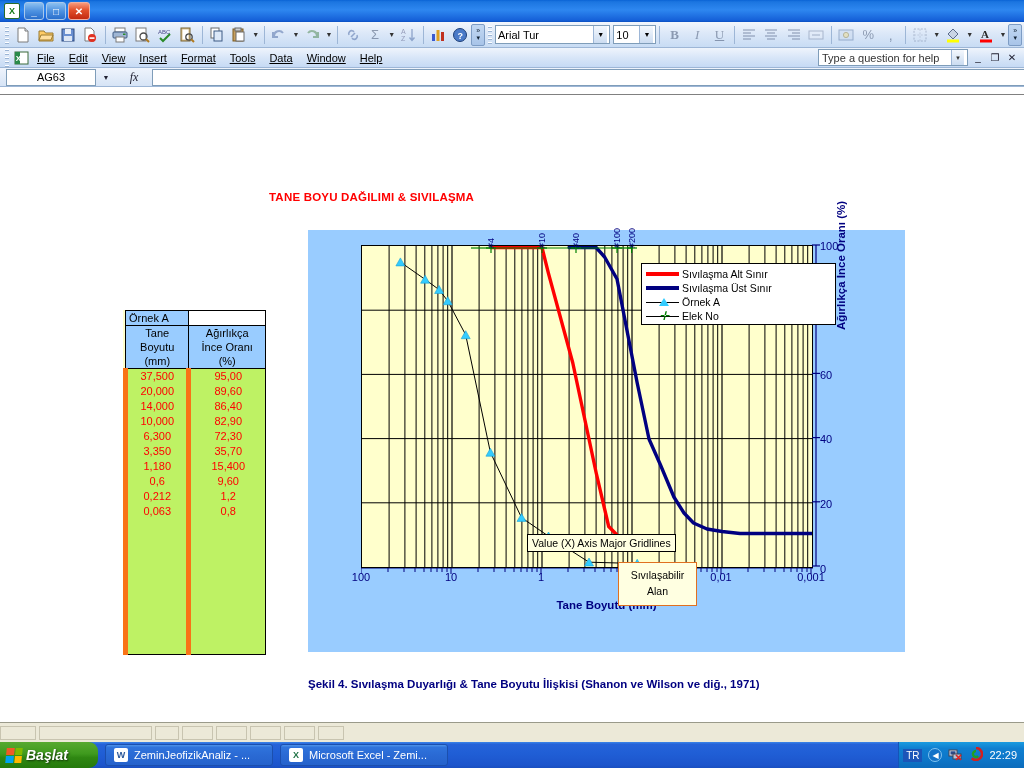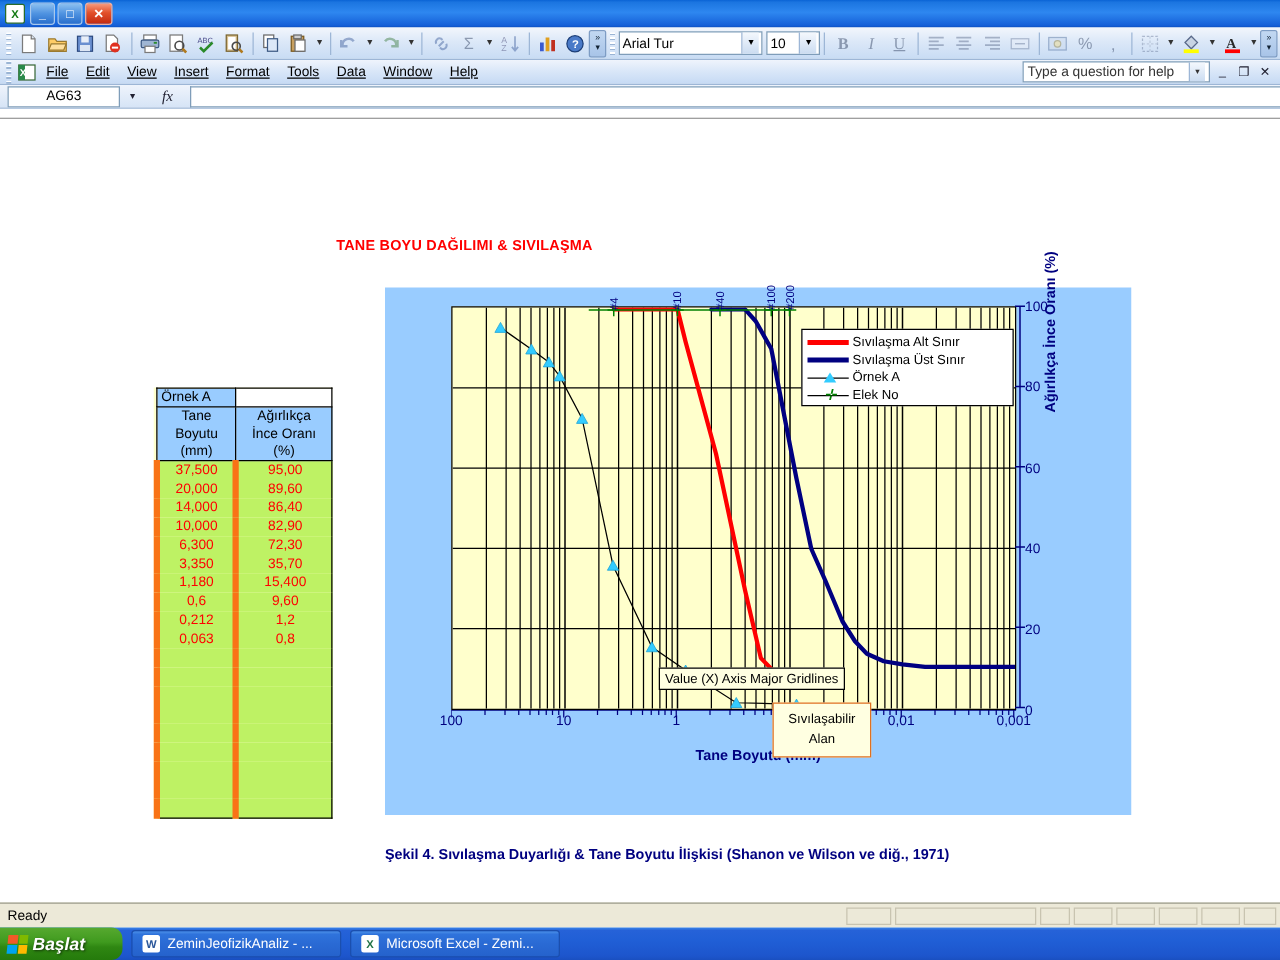--- a/index.html
+++ b/index.html
@@ -136,21 +136,21 @@
     color:#000080; font-weight:bold; font-size:11.5px;
   }
   #yaxislabel{
     position:absolute; left:527px; top:100px; color:#000080; font-weight:bold; font-size:11.5px;
     transform:rotate(-90deg); transform-origin:left top; white-space:nowrap;
   }
   .xtick{ position:absolute; top:341px; color:#000080; font-size:11px; transform:translateX(-50%); }
   .ytick{ position:absolute; left:512px; color:#000080; font-size:11px; transform:translateY(-50%); }
 
   #legend{
-    position:absolute; left:333px; top:33px; width:170px; height:62px;
+    position:absolute; left:333px; top:33px; width:195px; height:62px;
     background:#fff; border:1px solid #000; padding:3px 4px;
   }
   #legend .lrow{ display:flex; align-items:center; height:14px; font-size:10.5px; color:#000; }
   #legend .lkey{ width:33px; height:12px; position:relative; margin-right:3px; flex:none;}
   #legend .lkey i{ position:absolute; left:0; top:5px; width:33px; height:3px; display:block; }
   #legend .lkey .thin{ height:1px; top:6px; background:#000; }
   #legend .lkey .tri{
     position:absolute; left:13px; top:2px; width:0;height:0;
     border-left:5px solid transparent;border-right:5px solid transparent;border-bottom:8px solid #33CCFF;
   }
@@ -797,21 +797,20 @@
 
 <div class="callout" id="callout-gridlines">Value (X) Axis Major Gridlines</div>
 <div class="callout" id="callout-area">
   <div>Sıvılaşabilir</div>
   <div>Alan</div>
 </div>
 
 <div id="figcaption">Şekil 4. Sıvılaşma Duyarlığı &amp; Tane Boyutu İlişkisi (Shanon ve Wilson ve diğ., 1971)</div>
 
 <div id="statusbar">
-  <div class="st-ready">Ready</div>
   <div class="stbox" style="width:36px;"></div>
   <div class="stbox" style="width:113px;"></div>
   <div class="stbox" style="width:24px;"></div>
   <div class="stbox" style="width:31px;"></div>
   <div class="stbox" style="width:31px;"></div>
   <div class="stbox" style="width:31px;"></div>
   <div class="stbox" style="width:31px;"></div>
   <div class="stbox" style="width:26px;"></div>
 </div>
 
@@ -826,13 +825,32 @@
     <span>Başlat</span>
   </div>
   <div class="tbitem">
     <span class="tbicon" style="color:#2B579A;">W</span>
     <span>ZeminJeofizikAnaliz - ...</span>
   </div>
   <div class="tbitem">
     <span class="tbicon" style="color:#207245;">X</span>
     <span>Microsoft Excel - Zemi...</span>
   </div>
+  <div id="tray">
+    <span id="trlang">TR</span>
+    <span id="trhandle">◀</span>
+    <span>
+      <svg width="15" height="14" viewBox="0 0 15 14">
+          <rect x="1" y="3" width="8" height="6" fill="#D8DEE8" stroke="#445"></rect>
+          <rect x="2.5" y="4.3" width="5" height="3.2" fill="#2A4A8A"></rect>
+          <rect x="5" y="7" width="8" height="5" fill="#B8C2D2" stroke="#445"></rect>
+          <path d="M8 8l5 5M13 8l-5 5" stroke="#E02020" stroke-width="1.6"></path>
+        </svg>
+    </span>
+    <span>
+      <svg width="14" height="14" viewBox="0 0 14 14">
+          <path d="M7 1a6 6 0 1 1-4.2 10.3" fill="none" stroke="#D02020" stroke-width="2.6"></path>
+          <path d="M7 4a3 3 0 1 0 2.1 5.1" fill="none" stroke="#20A020" stroke-width="2.4"></path>
+        </svg>
+    </span>
+    <span>22:29</span>
+  </div>
 </div>
 
 </body></html>

